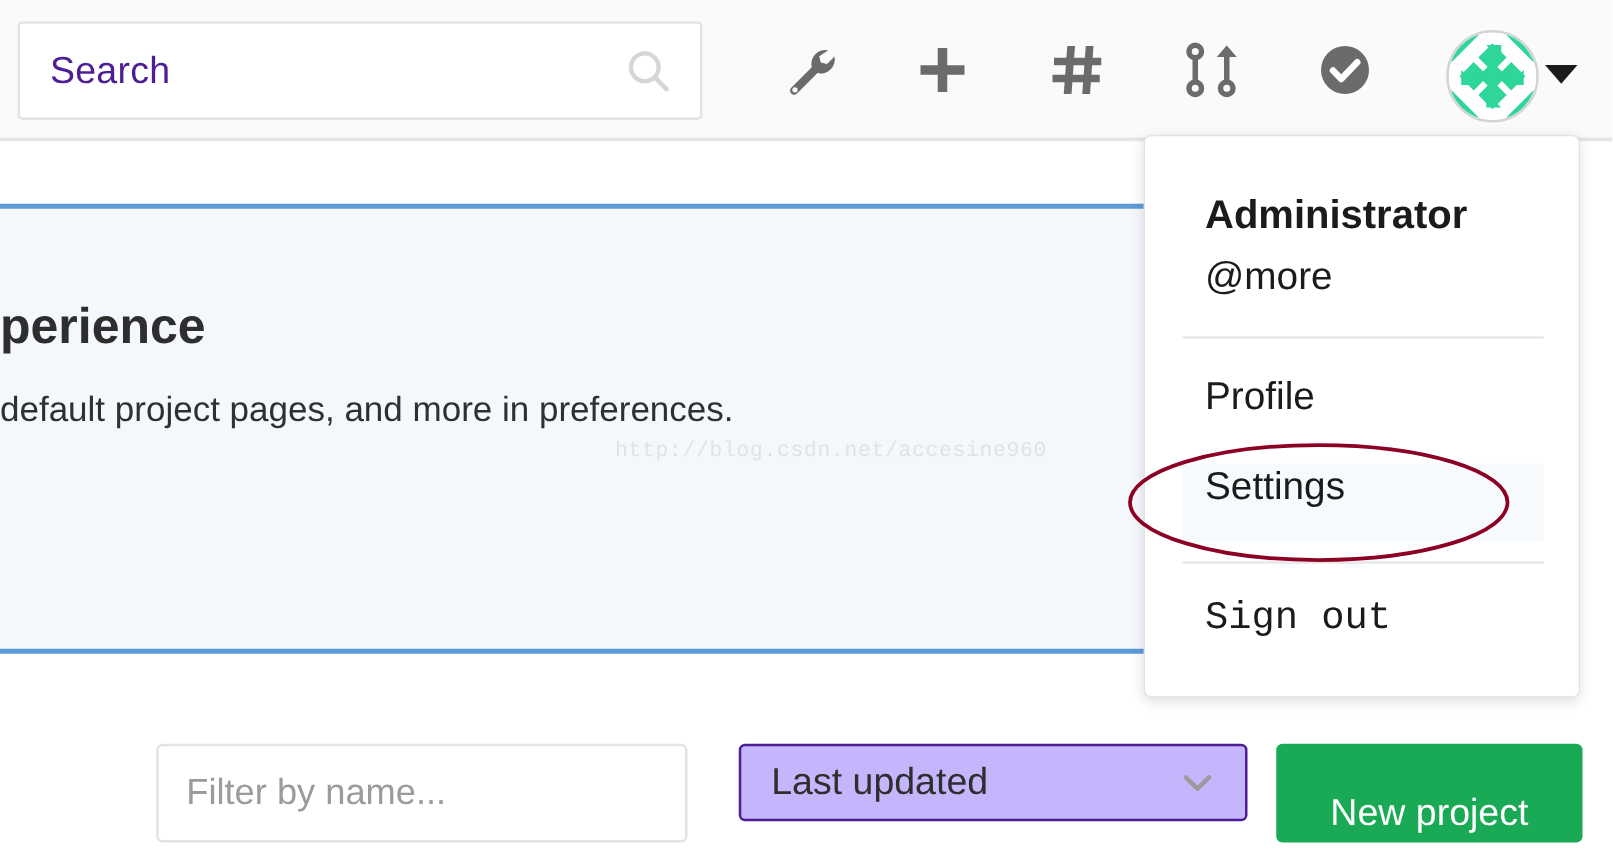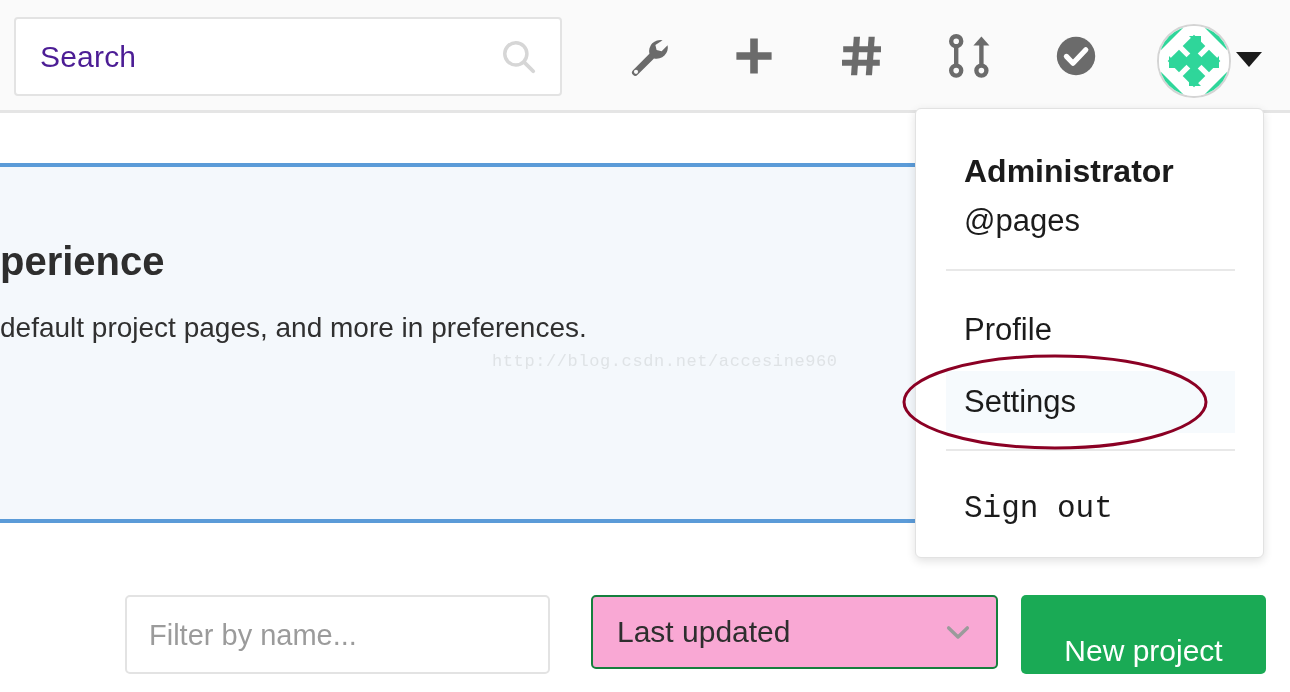--- a/index.html
+++ b/index.html
@@ -160,23 +160,23 @@
     font-size: 29px;
     color: #9b9b9b;
     white-space: nowrap;
   }
 
   #sort-dropdown {
     position: absolute;
     left: 591px;
     top: 595px;
     width: 407px;
-    height: 74px;
-    background: #f9a8d4;
-    border: 2px solid #15803d;
+    height: 62px;
+    background: #c4b5fd;
+    border: 2px solid #4c1d95;
     border-radius: 5px;
     box-sizing: border-box;
   }
   #sort-dropdown-label {
     position: absolute;
     left: 24px;
     top: 50%;
     transform: translateY(-50%);
     font-size: 30px;
     color: #2e2e2e;
@@ -250,21 +250,20 @@
   }
   #divider-top    { top: 160px; }
   #divider-bottom { top: 340px; }
 
   .dropdown-item {
     position: absolute;
     left: 30px;
     width: 289px;
     height: 62px;
     display: flex;
-    align-items: center;
     cursor: pointer;
     box-sizing: border-box;
   }
   .dropdown-item span {
     font-size: 31px;
     color: #1b1b1b;
     padding-left: 18px;
     white-space: nowrap;
   }
   #item-profile  { top: 190px; }
@@ -378,21 +377,21 @@
   <div id="sort-dropdown-label">Last updated</div>
   <svg id="sort-chevron-icon" viewBox="0 0 24 24">
     <path d="M4 8.5 L12 16.2 L20 8.5" fill="none" stroke="#9b9b9b" stroke-width="3" stroke-linecap="round" stroke-linejoin="round"></path>
   </svg>
 </div>
 
 <button id="new-project-button">New project</button>
 
 <div id="user-dropdown">
   <div id="dropdown-user-name">Administrator</div>
-  <div id="dropdown-user-handle">@pages</div>
+  <div id="dropdown-user-handle">@more</div>
 
   <div class="dropdown-divider" id="divider-top"></div>
 
   <div class="dropdown-item" id="item-profile">
     <span>Profile</span>
   </div>
 
   <div class="dropdown-item" id="item-settings">
     <span>Settings</span>
   </div>

